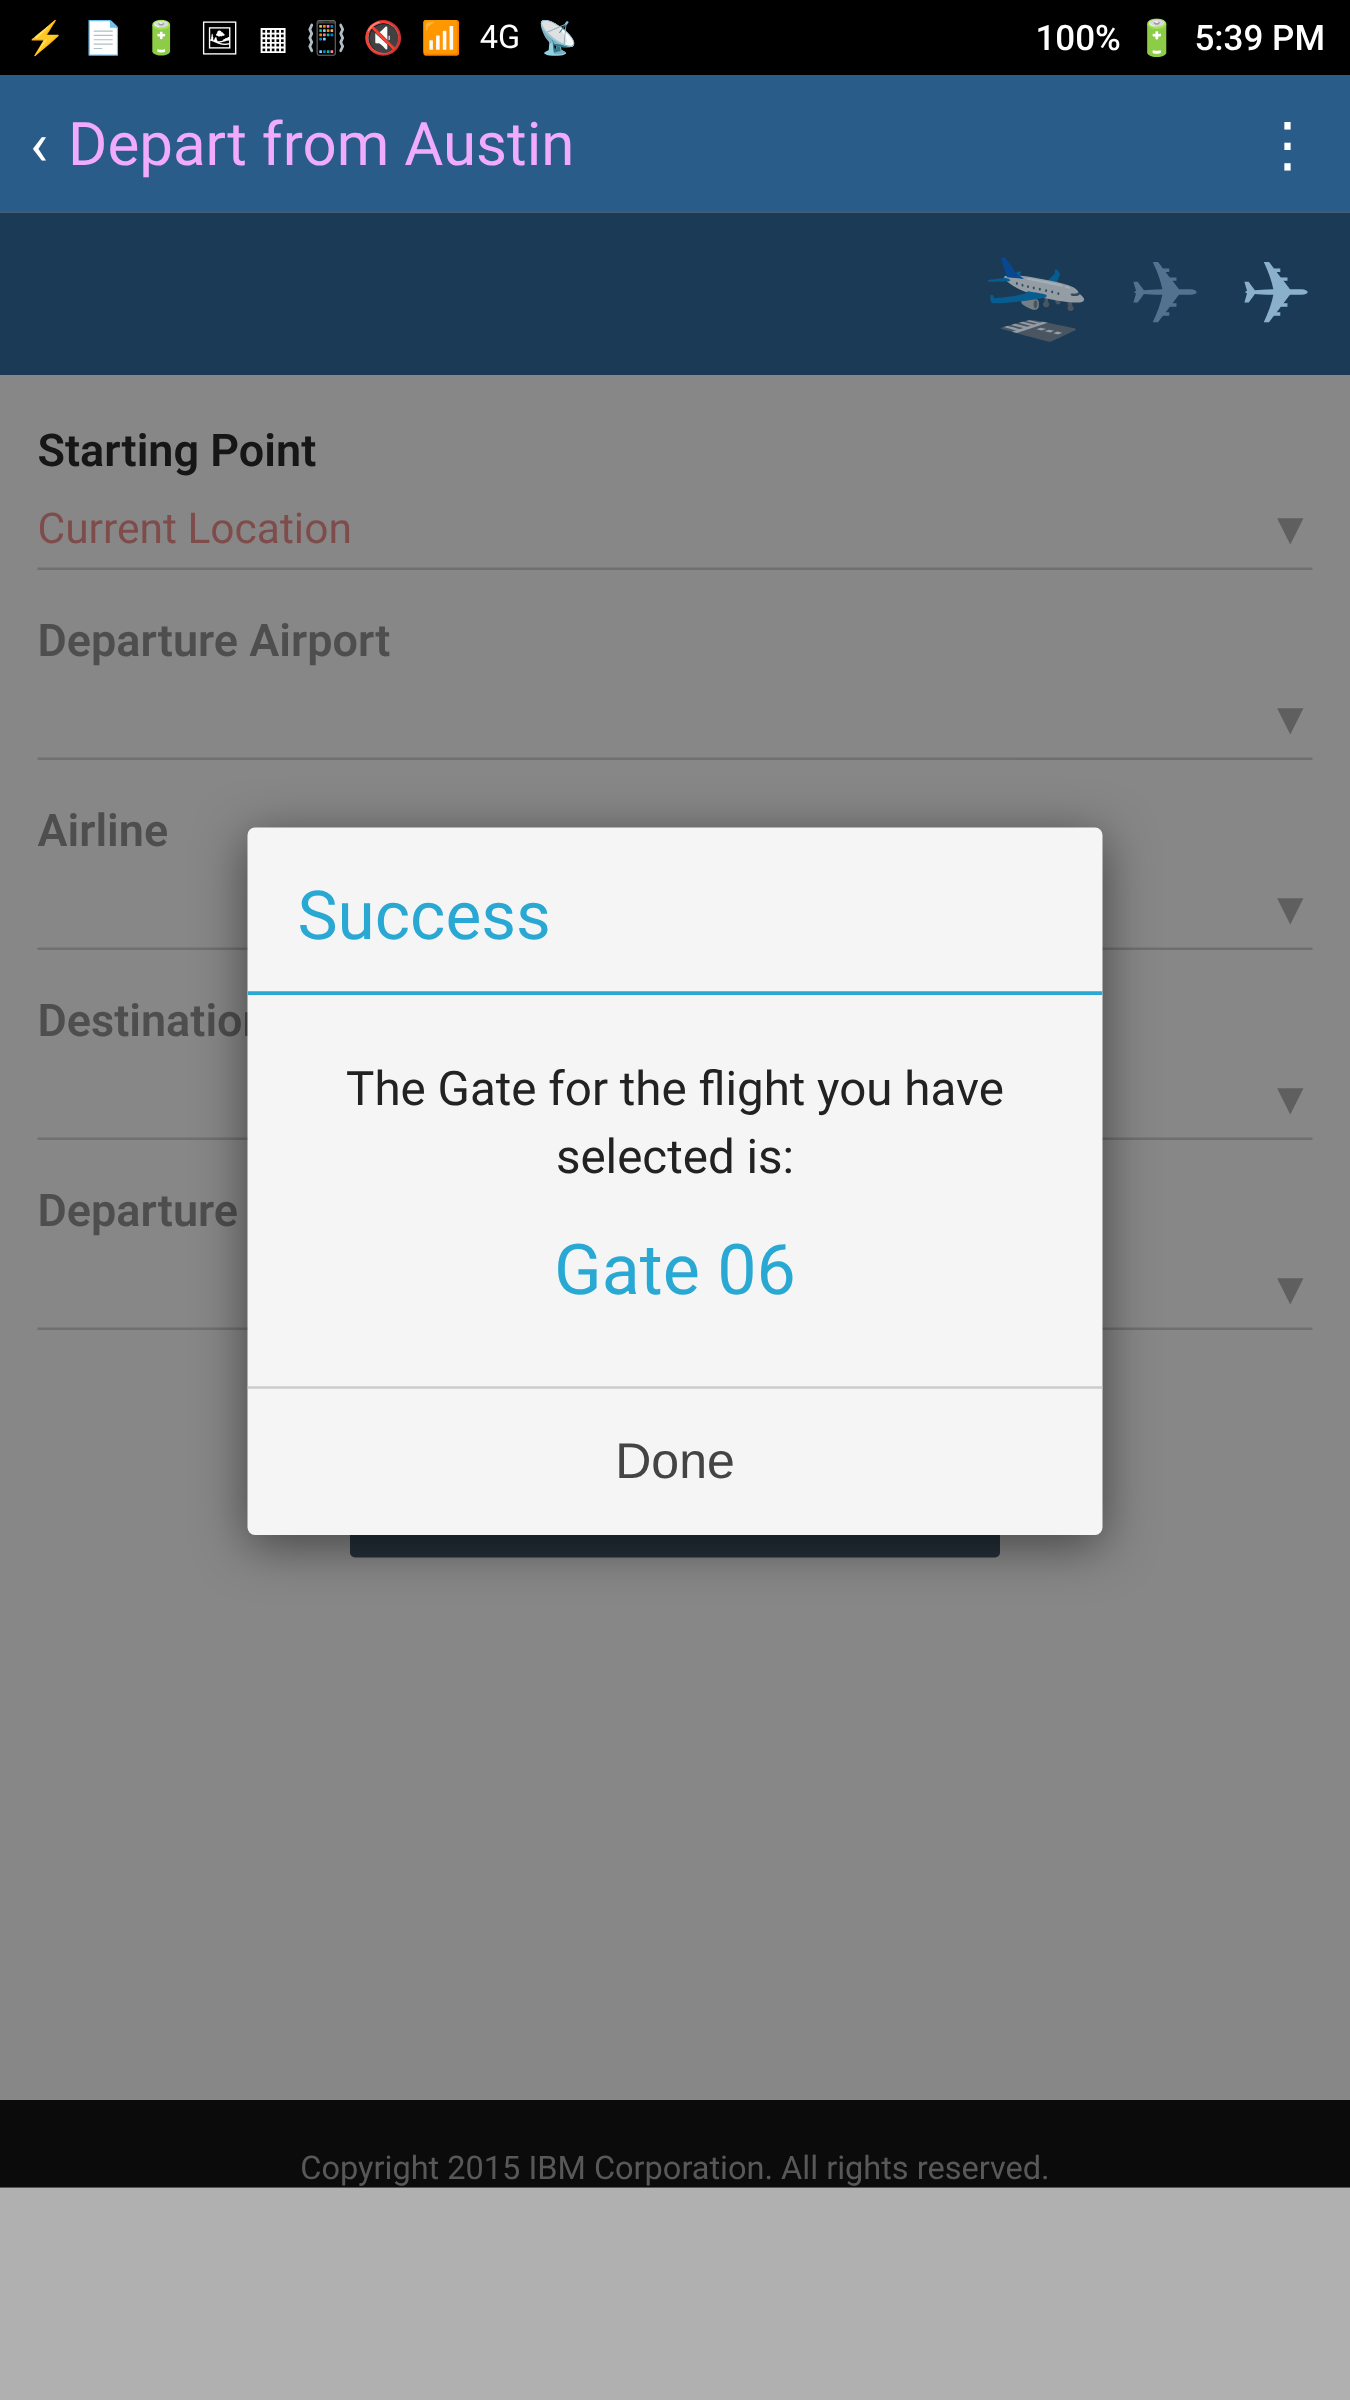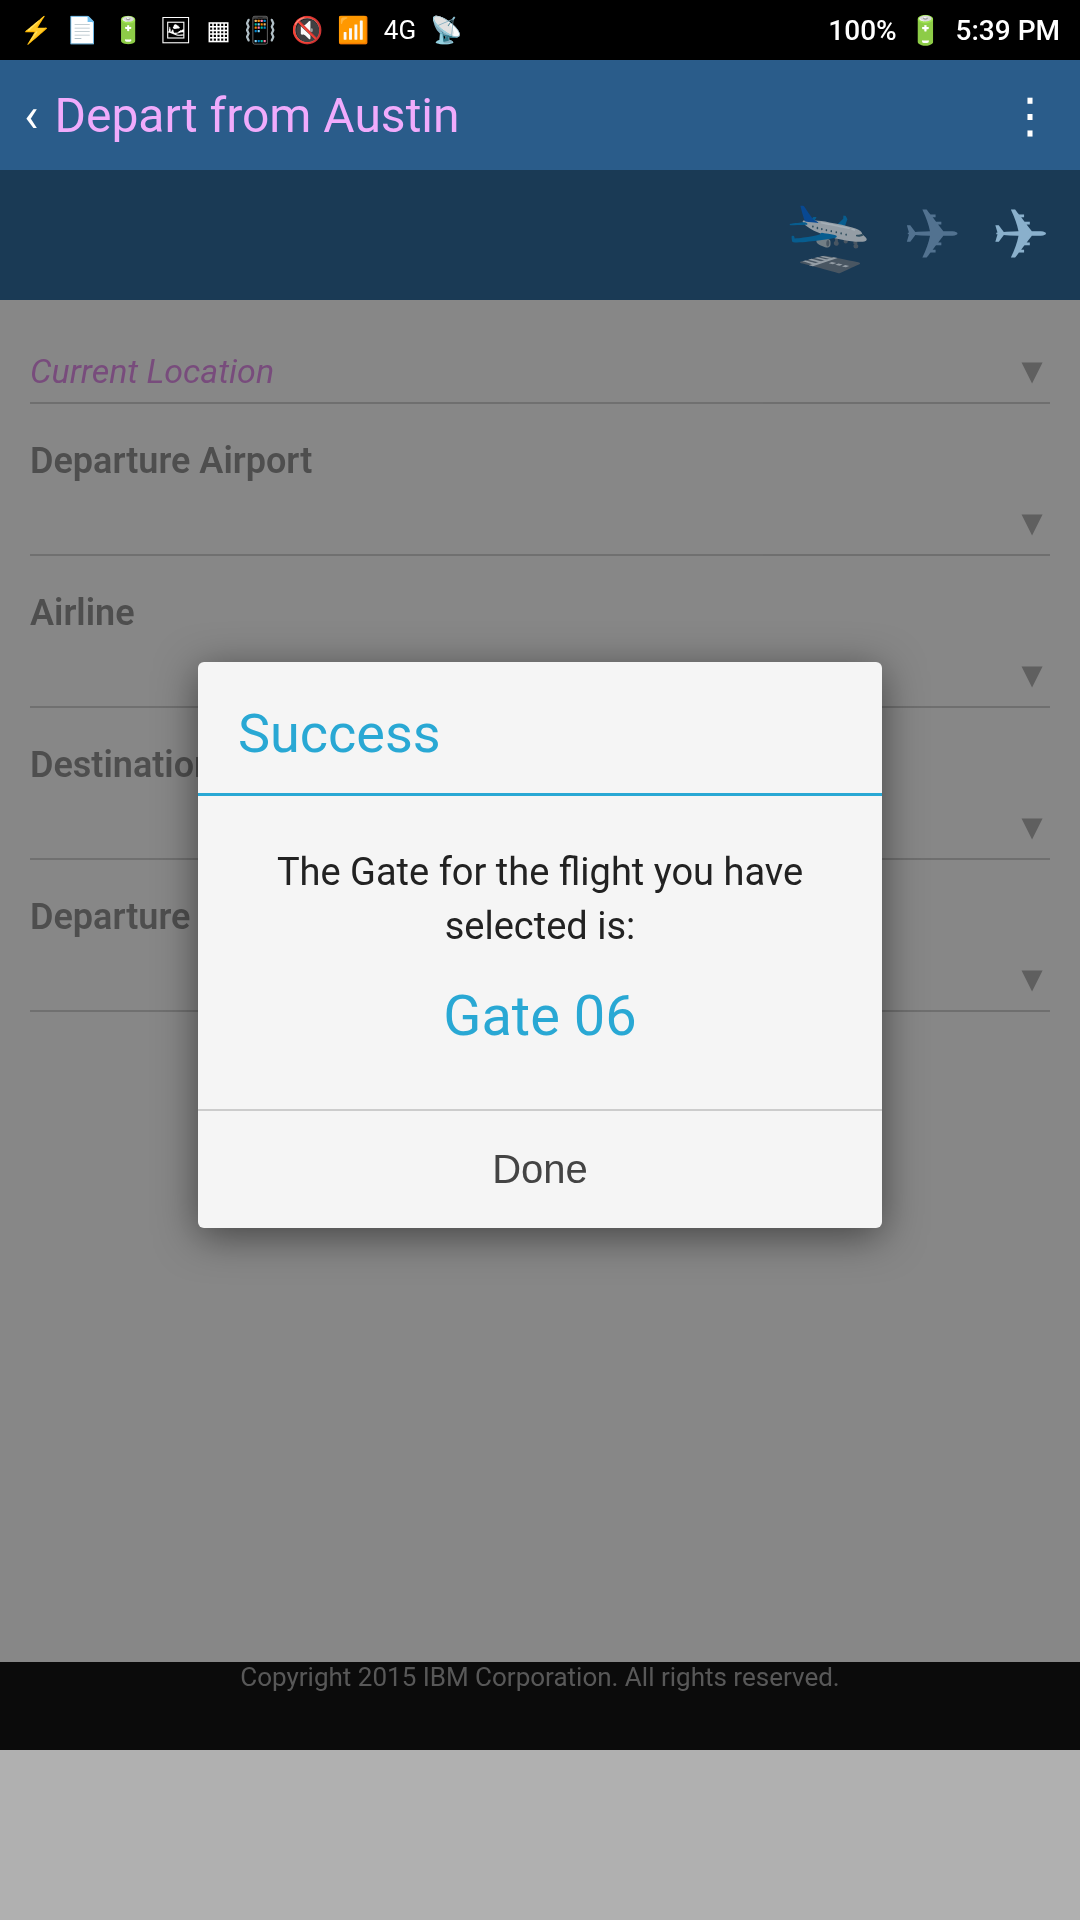--- a/index.html
+++ b/index.html
@@ -111,23 +111,22 @@
     .form-select-row {
       display: flex;
       align-items: center;
       background: transparent;
       border-bottom: 2px solid #888;
       margin-bottom: 36px;
       padding: 10px 0;
     }
     .form-select-value {
       font-size: 34px;
-      color: #a21caf;
+      color: #b91c1c;
       flex: 1;
-      font-style: italic;
     }
     .form-select-arrow {
       font-size: 36px;
       color: #555;
     }
 
     
     .find-gate-btn {
       display: block;
       width: 520px;
@@ -138,24 +137,24 @@
       text-align: center;
       padding: 36px 0;
       border: none;
       cursor: pointer;
       border-radius: 4px;
     }
 
     
     .footer {
       width: 100%;
-      height: 88px;
+      height: 70px;
       background: #111;
       display: flex;
-      align-items: flex-start;
+      align-items: flex-end;
       justify-content: center;
       position: absolute;
       bottom: 0;
       left: 0;
     }
     .footer-text {
       color: #888;
       font-size: 26px;
     }
 
@@ -264,20 +263,21 @@
 
 <div class="icon-bar">
   <span class="plane-icon">🛬</span>
   <span class="plane-icon">✈</span>
   <span class="plane-icon active">✈</span>
 </div>
 
 <div class="content-area">
 
   <div>
+    <div class="form-label">Starting Point</div>
     <div class="form-select-row dim-row">
       <span class="form-select-value">Current Location</span>
       <span class="form-select-arrow">▼</span>
     </div>
   </div>
 
   <div>
     <div class="form-label dim-row">Departure Airport</div>
     <div class="form-select-row dim-row">
       <span class="form-select-value"></span>

